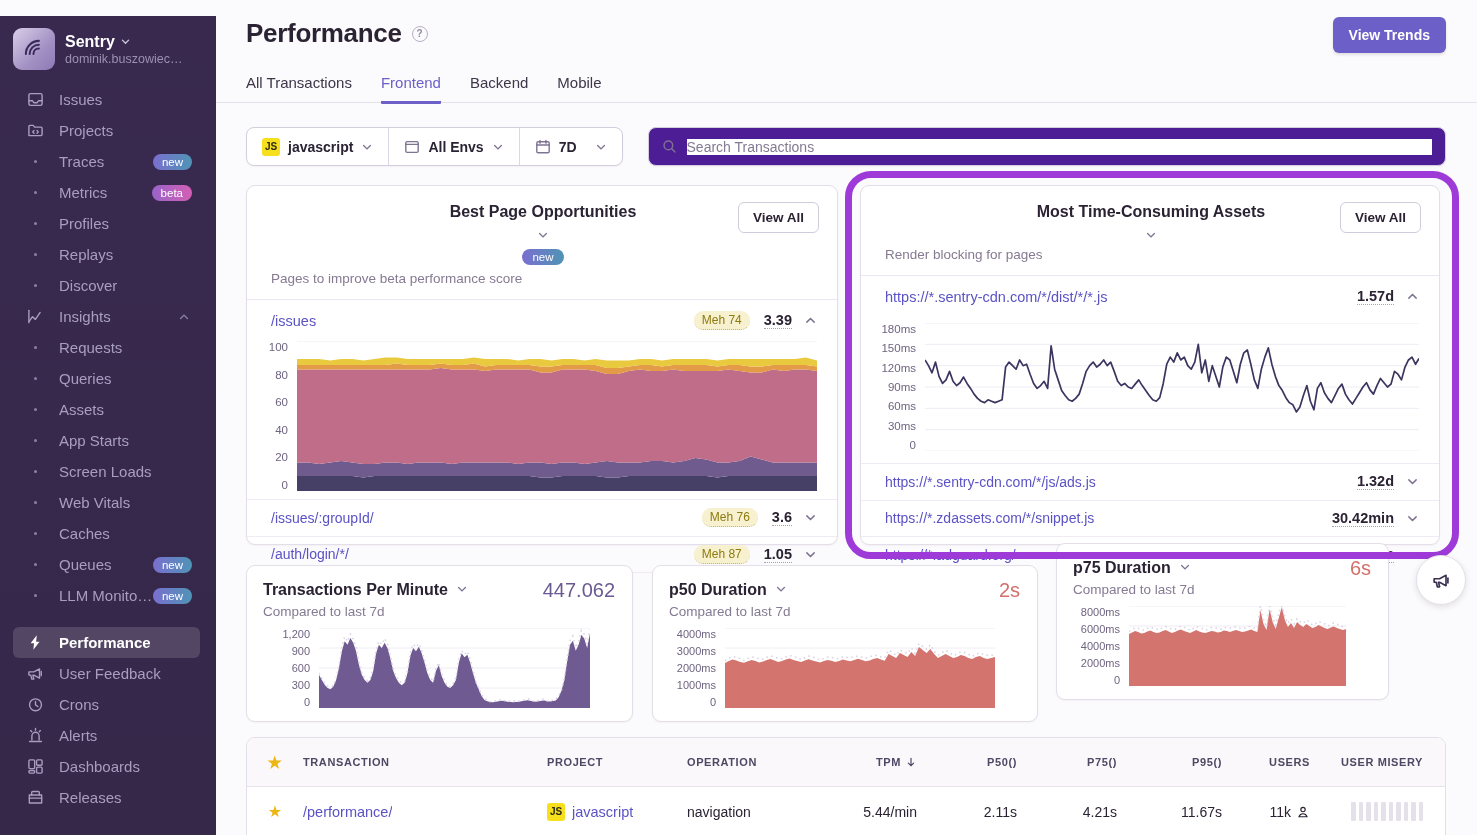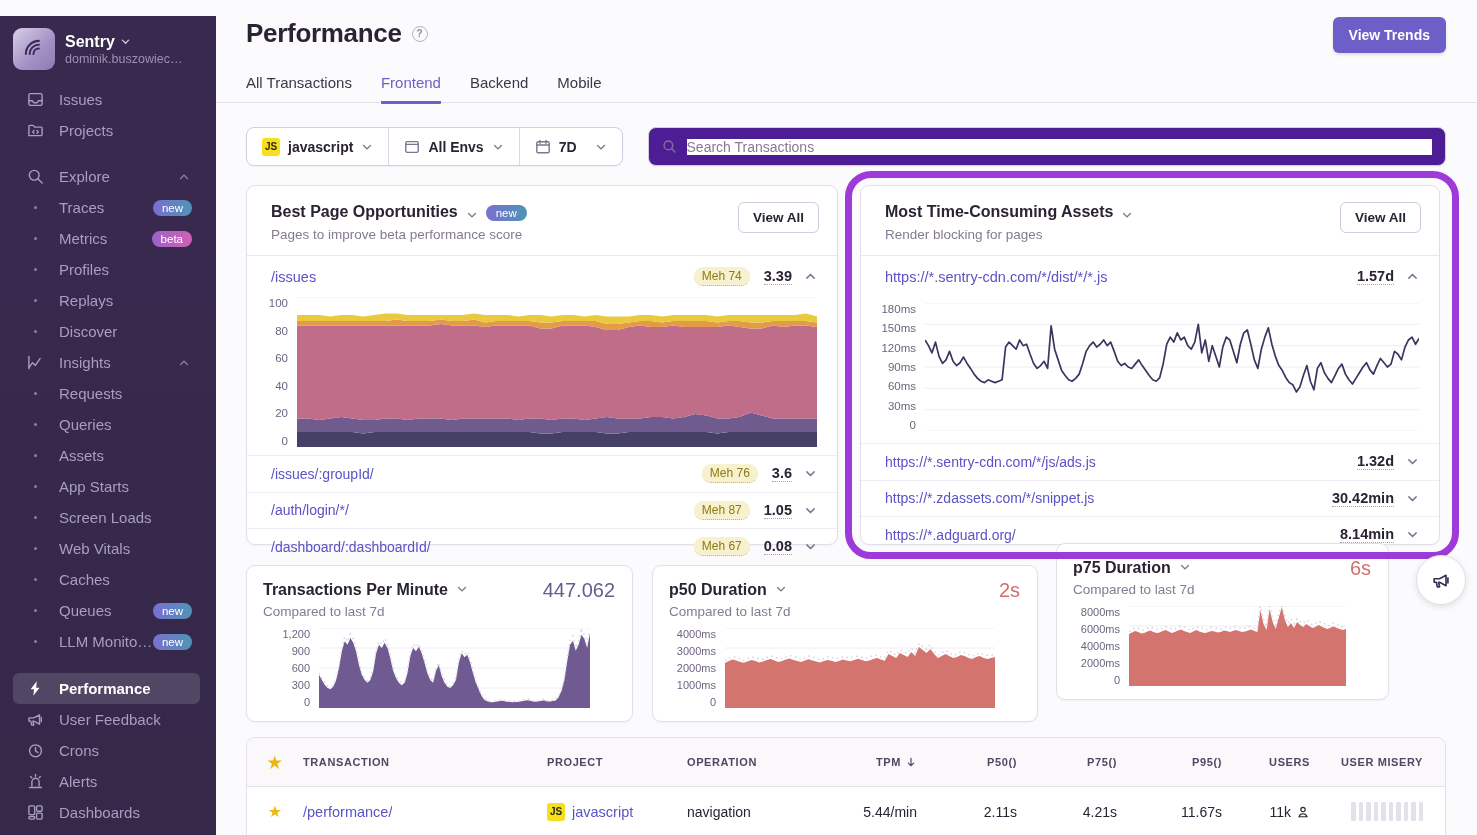--- a/index.html
+++ b/index.html
@@ -58,21 +58,21 @@
     font-weight:700; display:flex; align-items:center; justify-content:center; }
   .search-box { flex:1; display:flex; align-items:center; gap:10px; background:#4c1d95; border:1px solid #d4cdde;
     border-radius:8px; height:39px; padding:0 13px; box-shadow:0 1px 2px rgba(43,34,51,.04); }
   .search-box input { border:none; outline:none; flex:1; font-family:inherit; font-size:14px; color:#2b2233; }
   .search-box input::placeholder { color:#857a92; }
 
   
   .card { position:absolute; background:#fff; border:1px solid #e4dee9; border-radius:9px;
     box-shadow:0 1px 2px rgba(43,34,51,.04); z-index:1; }
   .card-head { position:relative; padding:17px 22px 13px 24px; border-bottom:1px solid #ebe7f0; }
-  .card-title-row { display:flex; align-items:flex-end; gap:8px; }
+  .card-title-row { display:flex; align-items:center; gap:8px;flex-direction:column; }
   .card-title { font-size:16px; font-weight:700; color:#2b2233; }
   .card-title-row .chev { color:#7f7392; display:flex; }
   .pill-new { font-size:11.5px; color:#fff; padding:2px 10px; border-radius:10px;
     background:linear-gradient(90deg,#7a6fd0,#4f94b5); }
   .card-sub { font-size:13.5px; color:#857a92; margin-top:6px; }
   .view-all { position:absolute; right:18px; top:16px; background:#fff; border:1px solid #d2cbdb;
     border-radius:6px; font-family:inherit; font-size:13.5px; font-weight:700; color:#2b2233;
     padding:7px 14px; cursor:pointer; }
   .exp-row { display:flex; align-items:center; padding:0 20px 0 24px; height:41px; }
   .exp-row .lnk { flex:1; }
@@ -175,34 +175,20 @@
           <span>Issues</span>
         </div>
         <div class="nav-item">
           <span class="nicon">
             <svg viewBox="0 0 16 16" width="17" height="17" fill="none" stroke="currentColor" stroke-width="1.3" stroke-linecap="round" stroke-linejoin="round">
               <path d="M1.8 12.8V4.2a1 1 0 0 1 1-1h3l1.4 1.6h6a1 1 0 0 1 1 1v6a1 1 0 0 1-1 1z"></path>
               <path d="M6.6 8L5.3 9.3l1.3 1.3M9.4 8l1.3 1.3-1.3 1.3"></path>
             </svg>
           </span>
           <span>Projects</span>
-        </div>
-        <div class="nav-item gap">
-          <span class="nicon">
-            <svg viewBox="0 0 16 16" width="17" height="17" fill="none" stroke="currentColor" stroke-width="1.3" stroke-linecap="round" stroke-linejoin="round">
-              <circle cx="6.8" cy="6.8" r="4.6"></circle>
-              <path d="M10.2 10.2l4 4"></path>
-            </svg>
-          </span>
-          <span>Explore</span>
-          <span class="collapse">
-            <svg viewBox="0 0 16 16" width="12" height="12" fill="none" stroke="currentColor" stroke-width="1.8" stroke-linecap="round">
-              <path d="M3.5 10l4.5-4.5L12.5 10"></path>
-            </svg>
-          </span>
         </div>
         <div class="nav-item">
           <span class="dot"></span>
           <span>Traces</span>
           <span class="badge new">new</span>
         </div>
         <div class="nav-item">
           <span class="dot"></span>
           <span>Metrics</span>
           <span class="badge beta">beta</span>

